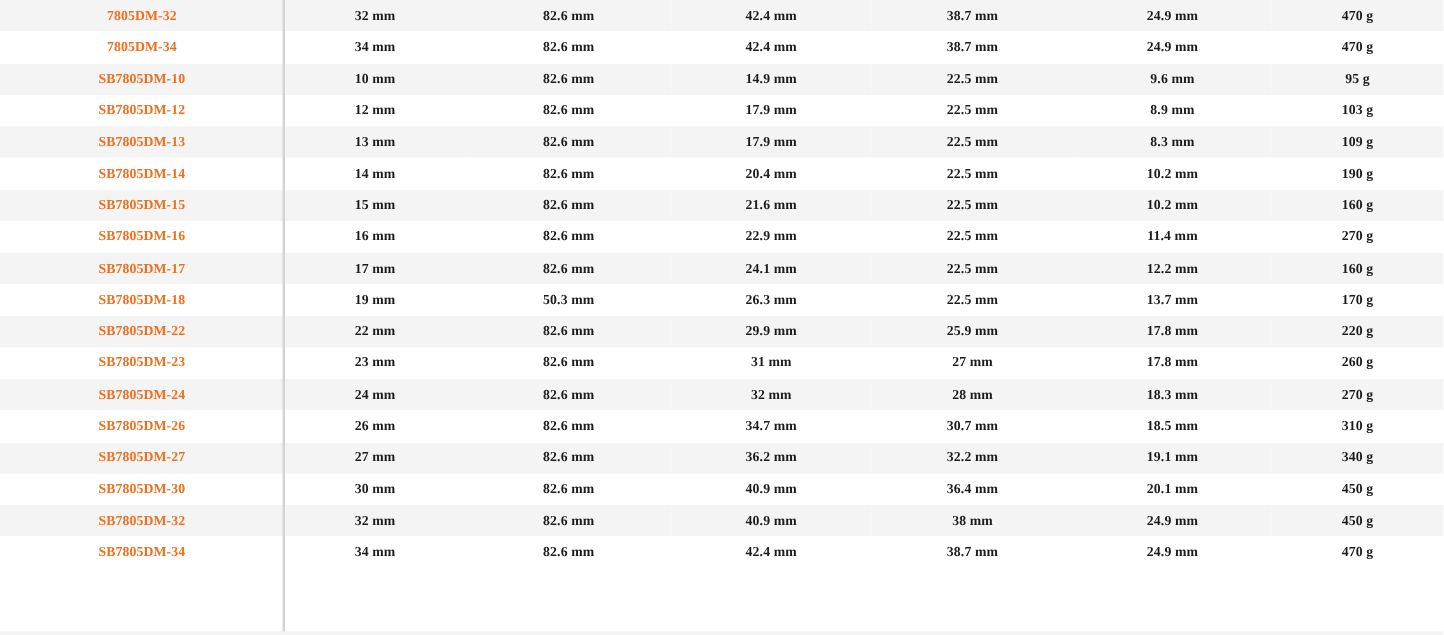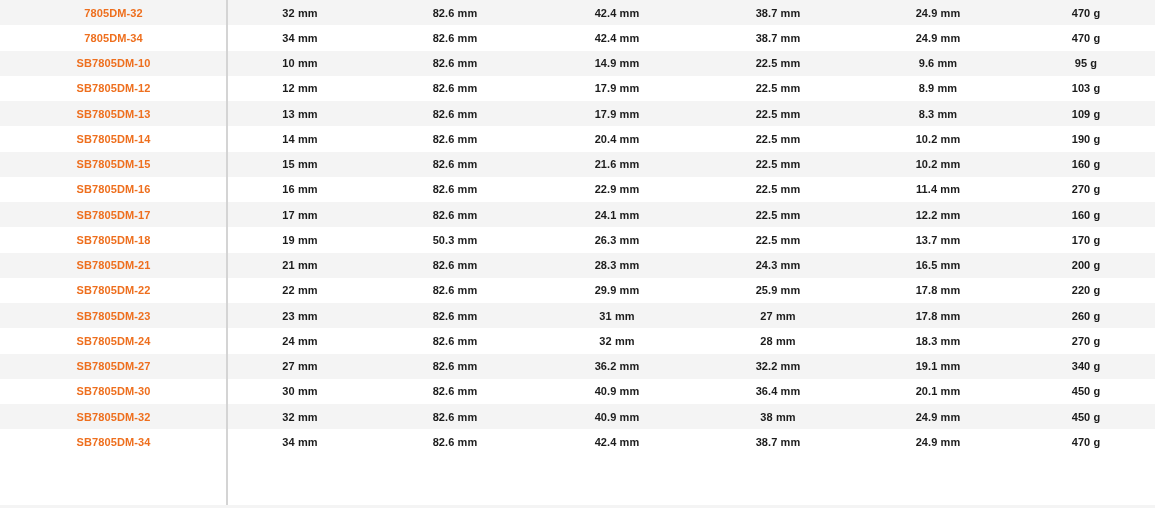--- a/index.html
+++ b/index.html
@@ -12,20 +12,21 @@
     position: relative;
     width: 1155px;
     height: 508px;
     overflow: hidden;
     background: #ffffff;
   }
   table.spec-table {
     border-collapse: collapse;
     table-layout: fixed;
     width: 1155px;
+    font-family: Liberation Serif, serif;
   }
   table.spec-table tr {
     height: 25.25px;
   }
   table.spec-table tr:nth-child(odd) {
     background: #f4f4f4;
   }
   table.spec-table tr:nth-child(even) {
     background: #ffffff;
   }
@@ -162,29 +163,20 @@
         <tr>
     <td class="code-cell">SB7805DM-18</td>
     <td class="val-cell">19 mm</td>
     <td class="val-cell">50.3 mm</td>
     <td class="val-cell">26.3 mm</td>
     <td class="val-cell">22.5 mm</td>
     <td class="val-cell">13.7 mm</td>
     <td class="val-cell">170 g</td>
   </tr>
         <tr>
-    <td class="code-cell">SB7805DM-21</td>
-    <td class="val-cell">21 mm</td>
-    <td class="val-cell">82.6 mm</td>
-    <td class="val-cell">28.3 mm</td>
-    <td class="val-cell">24.3 mm</td>
-    <td class="val-cell">16.5 mm</td>
-    <td class="val-cell">200 g</td>
-  </tr>
-        <tr>
     <td class="code-cell">SB7805DM-22</td>
     <td class="val-cell">22 mm</td>
     <td class="val-cell">82.6 mm</td>
     <td class="val-cell">29.9 mm</td>
     <td class="val-cell">25.9 mm</td>
     <td class="val-cell">17.8 mm</td>
     <td class="val-cell">220 g</td>
   </tr>
         <tr>
     <td class="code-cell">SB7805DM-23</td>
@@ -198,20 +190,29 @@
         <tr>
     <td class="code-cell">SB7805DM-24</td>
     <td class="val-cell">24 mm</td>
     <td class="val-cell">82.6 mm</td>
     <td class="val-cell">32 mm</td>
     <td class="val-cell">28 mm</td>
     <td class="val-cell">18.3 mm</td>
     <td class="val-cell">270 g</td>
   </tr>
         <tr>
+    <td class="code-cell">SB7805DM-26</td>
+    <td class="val-cell">26 mm</td>
+    <td class="val-cell">82.6 mm</td>
+    <td class="val-cell">34.7 mm</td>
+    <td class="val-cell">30.7 mm</td>
+    <td class="val-cell">18.5 mm</td>
+    <td class="val-cell">310 g</td>
+  </tr>
+        <tr>
     <td class="code-cell">SB7805DM-27</td>
     <td class="val-cell">27 mm</td>
     <td class="val-cell">82.6 mm</td>
     <td class="val-cell">36.2 mm</td>
     <td class="val-cell">32.2 mm</td>
     <td class="val-cell">19.1 mm</td>
     <td class="val-cell">340 g</td>
   </tr>
         <tr>
     <td class="code-cell">SB7805DM-30</td>

